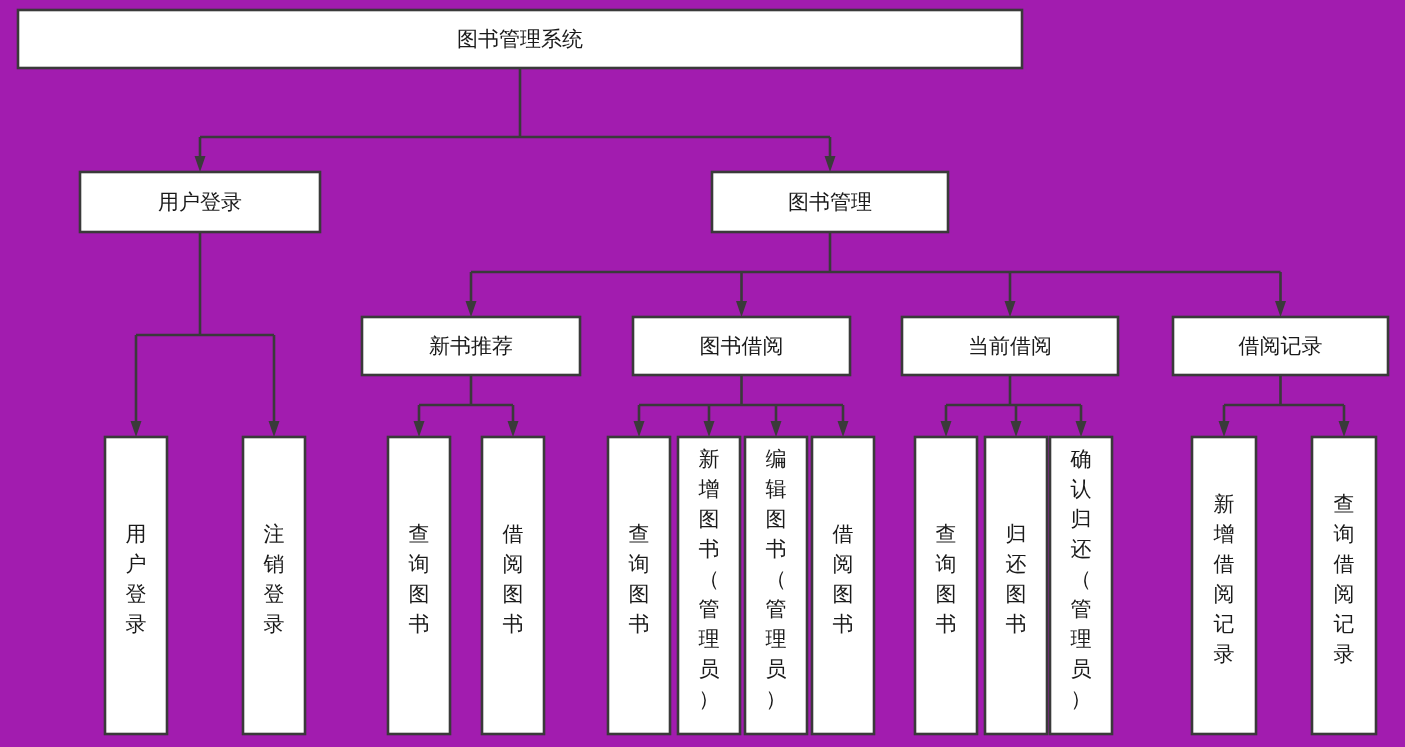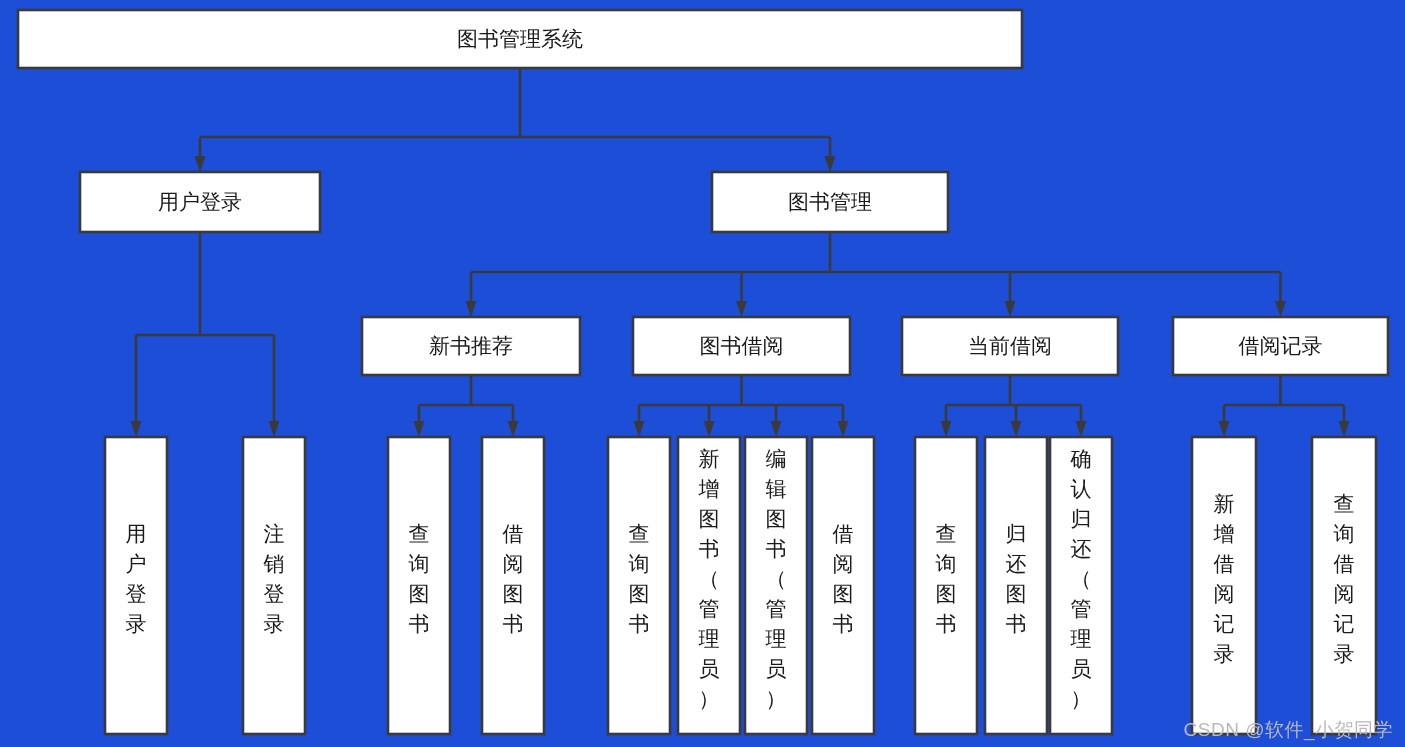--- a/index.html
+++ b/index.html
@@ -12,21 +12,21 @@
     width: 1405px;
     height: 747px;
     font-family: "Liberation Sans", "DejaVu Sans", sans-serif;
     overflow: hidden;
     position: relative;
   }
   #diagram-root {
     position: relative;
     width: 1405px;
     height: 747px;
-    background: #1d4ed8;
+    background: #a21caf;
   }
   svg#tree-svg {
     position: absolute;
     left: 0;
     top: 0;
     width: 1405px;
     height: 747px;
     display: block;
   }
   .node-box {
@@ -218,14 +218,13 @@
         <g>
           <rect x="1192" y="437" width="64" height="297" class="node-box"></rect>
           <text x="1224" y="0" class="node-label-vert"><tspan x="1224" y="510.5">新</tspan><tspan x="1224" y="540.5">增</tspan><tspan x="1224" y="570.5">借</tspan><tspan x="1224" y="600.5">阅</tspan><tspan x="1224" y="630.5">记</tspan><tspan x="1224" y="660.5">录</tspan></text>
         </g>
         <g>
           <rect x="1312" y="437" width="64" height="297" class="node-box"></rect>
           <text x="1344" y="0" class="node-label-vert"><tspan x="1344" y="510.5">查</tspan><tspan x="1344" y="540.5">询</tspan><tspan x="1344" y="570.5">借</tspan><tspan x="1344" y="600.5">阅</tspan><tspan x="1344" y="630.5">记</tspan><tspan x="1344" y="660.5">录</tspan></text>
         </g>
       </g>
   </svg>
-  <div class="watermark-text">CSDN @软件_小贺同学</div>
 </div>
 
 </body></html>

